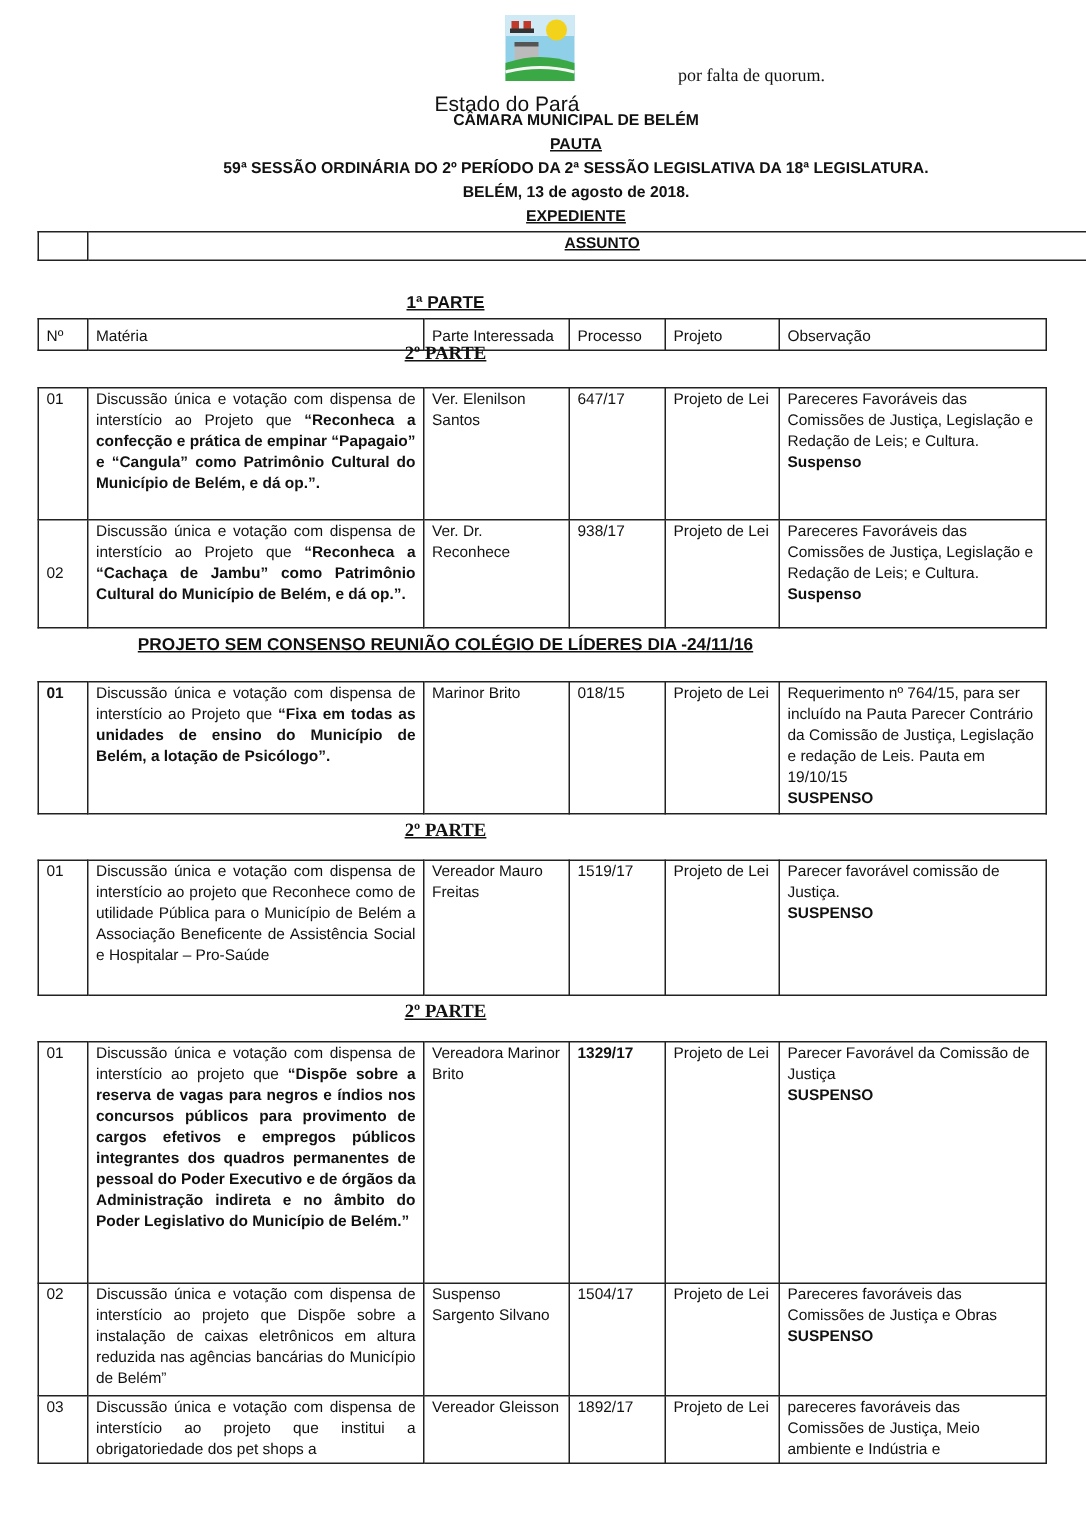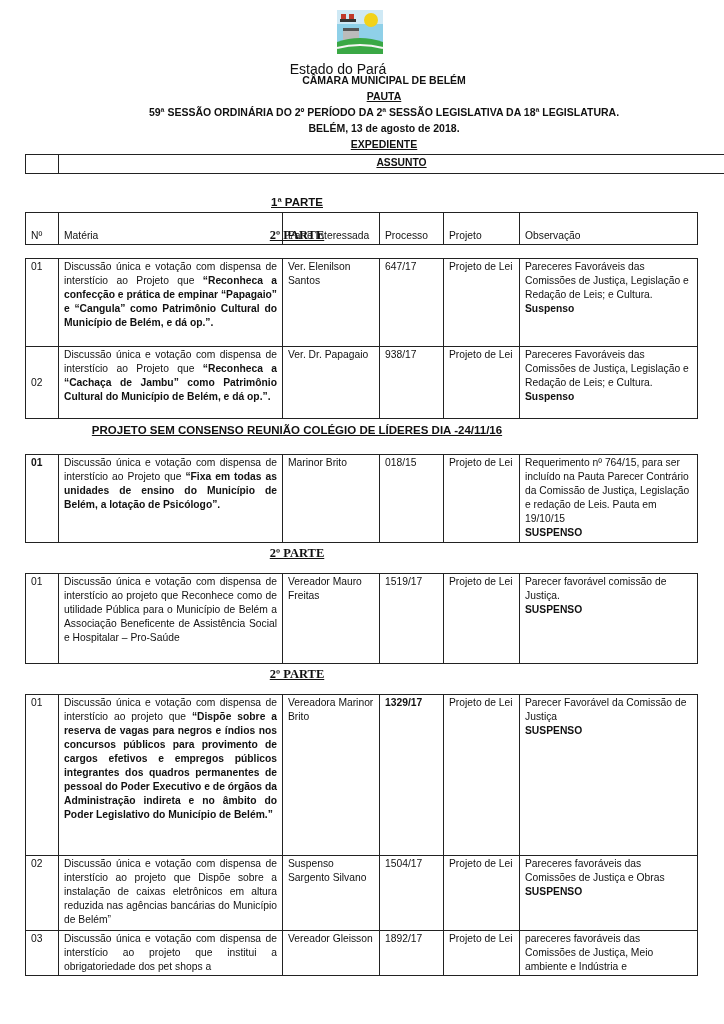--- a/index.html
+++ b/index.html
@@ -11,40 +11,41 @@
   .obs { left: 452px; top: 40px; font-family: "Liberation Serif", serif; font-size: 12px; line-height: 21px; }
   .hdr { left: 0; width: 724px; text-align: center; font-weight: bold; font-size: 10.5px; margin-left: 22px; }
   .u { text-decoration: underline; }
   .sect { left: 0; width: 594px; text-align: center; font-weight: bold; font-size: 11.5px; text-decoration: underline; }
   .sect.serif { font-family: "Liberation Serif", serif; font-size: 12.5px; }
   table { border-collapse: collapse; position: absolute; left: 25px; width: 673px; table-layout: fixed; }
   td { border: 1.5px solid #222; vertical-align: top; padding: 1px 5px; font-size: 10.3px; line-height: 14px; }
   td.mat { text-align: justify; }
   .b { font-weight: bold; }
   .assunto td { height: 16px; text-align: center; font-weight: bold; text-decoration: underline; }
-  .headrow td { height: 14px; padding-top: 16px; }
+  .headrow td { height: 14px; padding-top: 5px; }
 </style>
 </head>
 <body>
 
 <div class="abs logo">
   <svg width="50" height="48" viewBox="0 0 50 48">
     <rect x="2" y="2" width="46" height="44" fill="#8fd0e8"></rect>
     <rect x="2" y="2" width="46" height="14" fill="#cfe9f5"></rect>
     <circle cx="36" cy="12" r="7" fill="#f2d21a"></circle>
     <rect x="6" y="6" width="5" height="7" fill="#c0392b"></rect>
     <rect x="14" y="6" width="5" height="7" fill="#c0392b"></rect>
     <rect x="5" y="11" width="16" height="3" fill="#333"></rect>
     <rect x="8" y="22" width="16" height="10" fill="#bbb"></rect>
     <rect x="8" y="20" width="16" height="3" fill="#555"></rect>
     <path d="M2 34 Q25 26 48 34 L48 46 L2 46 Z" fill="#3aa845"></path>
     <path d="M2 40 Q25 34 48 40" stroke="#f5f5f5" stroke-width="2" fill="none"></path>
   </svg>
 </div>
 <div class="abs obs">
+  <div>por falta de quorum.</div>
 </div>
 <div class="abs state">Estado do Pará</div>
 <div class="abs hdr" style="top:74px">CÂMARA MUNICIPAL DE BELÉM</div>
 <div class="abs hdr u" style="top:90px">PAUTA</div>
 <div class="abs hdr" style="top:106px">59ª SESSÃO ORDINÁRIA DO 2º PERÍODO DA 2ª SESSÃO LEGISLATIVA DA 18ª LEGISLATURA.</div>
 <div class="abs hdr" style="top:122px">BELÉM, 13 de agosto de 2018.</div>
 <div class="abs hdr u" style="top:138px">EXPEDIENTE</div>
 
 <table class="assunto" style="top:154px; width:720px;">
   <colgroup>
@@ -96,21 +97,21 @@
     <td>01</td>
     <td class="mat"><span>Discussão única e votação com dispensa de interstício ao Projeto que </span><span class="b">“Reconheca a confecção e prática de empinar “Papagaio” e “Cangula” como Patrimônio Cultural do Município de Belém, e dá op.”.</span></td>
     <td>Ver. Elenilson Santos</td>
     <td>647/17</td>
     <td>Projeto de Lei</td>
     <td><span>Pareceres Favoráveis das Comissões de Justiça, Legislação e Redação de Leis; e Cultura.</span><br><span class="b">Suspenso</span></td>
   </tr>
   <tr style="height:72px">
     <td style="vertical-align:middle">02</td>
     <td class="mat"><span>Discussão única e votação com dispensa de interstício ao Projeto que </span><span class="b">“Reconheca a “Cachaça de Jambu” como Patrimônio Cultural do Município de Belém, e dá op.”.</span></td>
-    <td>Ver. Dr. Papagaio</td>
+    <td>Ver. Dr. Reconhece</td>
     <td>938/17</td>
     <td>Projeto de Lei</td>
     <td><span>Pareceres Favoráveis das Comissões de Justiça, Legislação e Redação de Leis; e Cultura.</span><br><span class="b">Suspenso</span></td>
   </tr>
 </tbody>
   </table>
 
 <div class="abs sect" style="top:424px">PROJETO SEM CONSENSO REUNIÃO COLÉGIO DE LÍDERES DIA -24/11/16</div>
 
 <table style="top:454px;">

